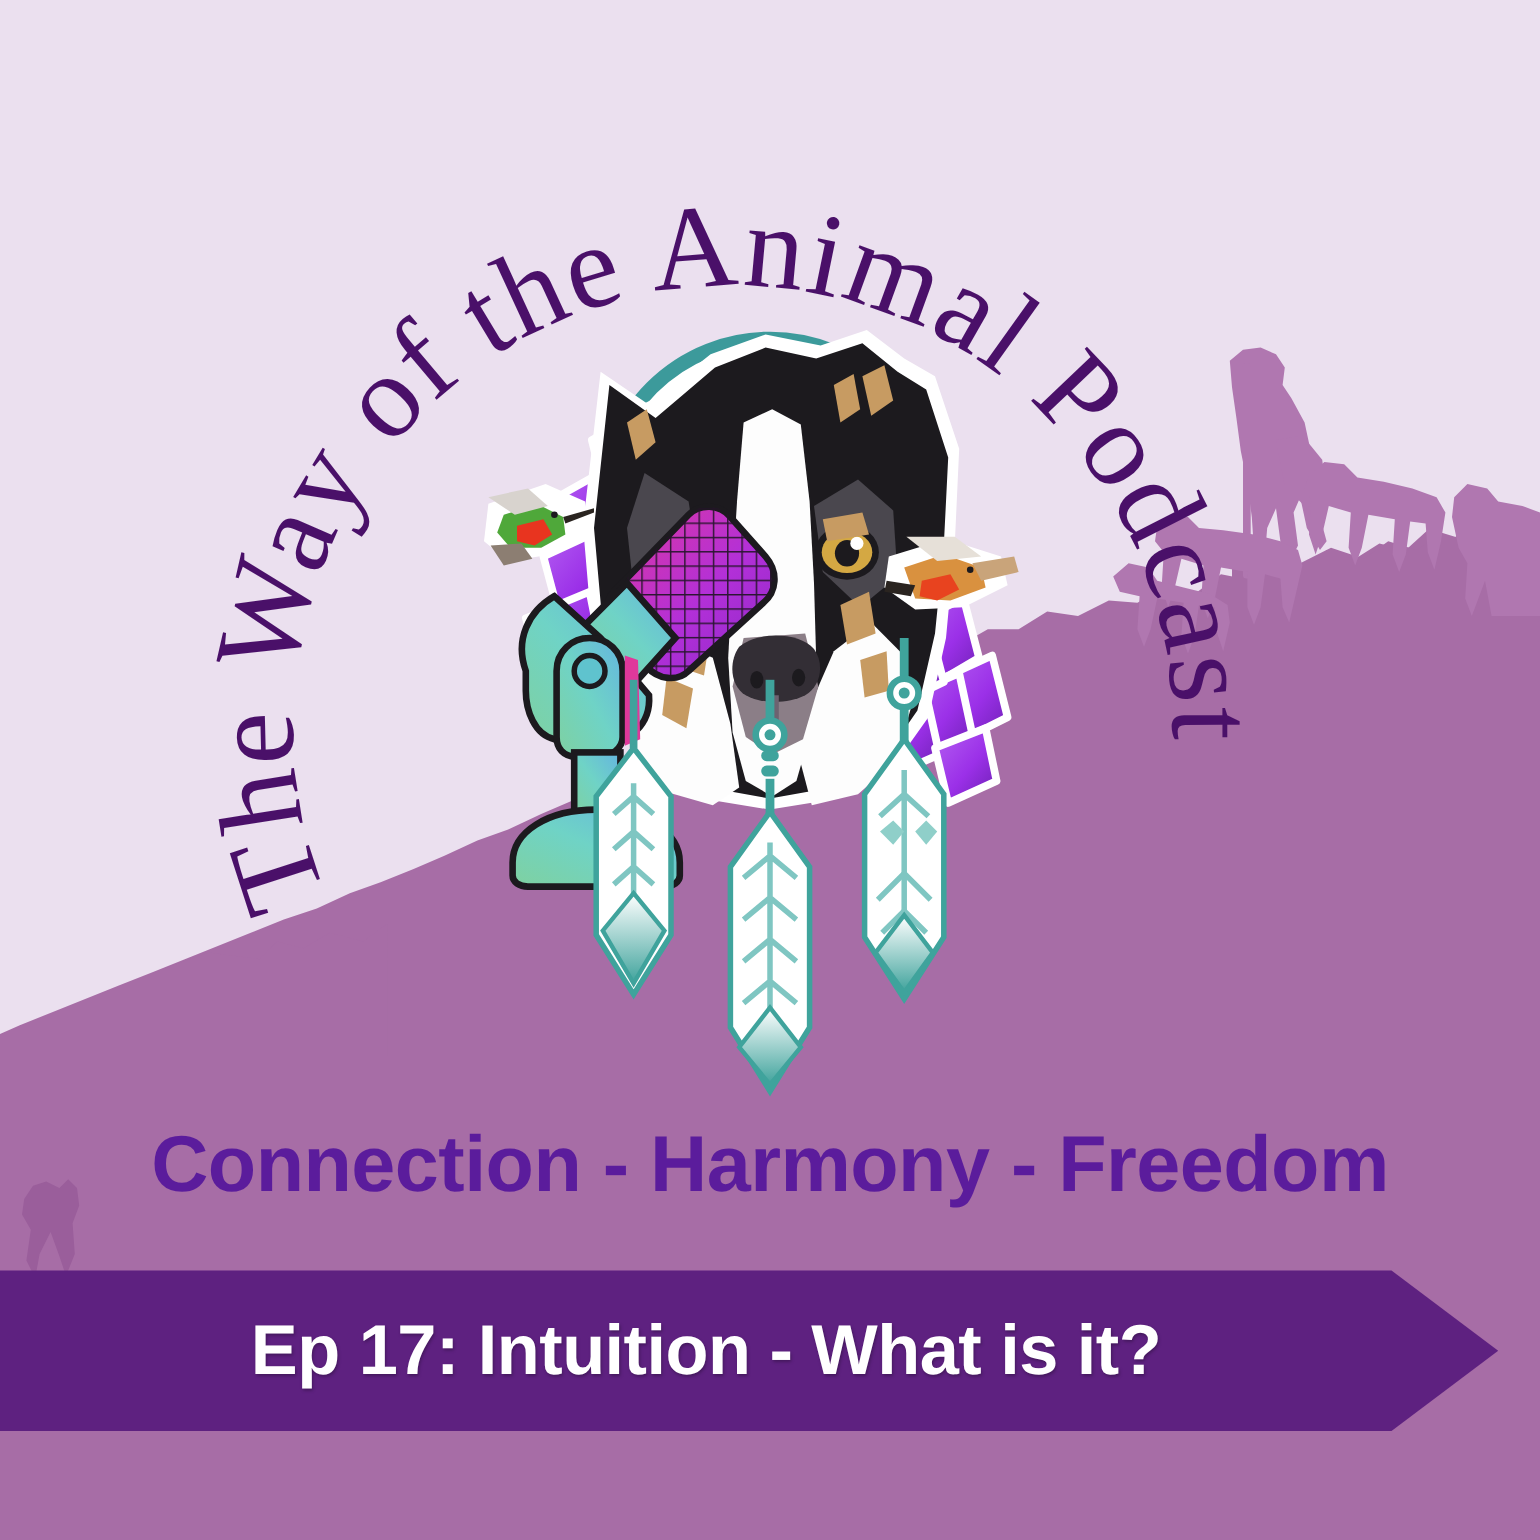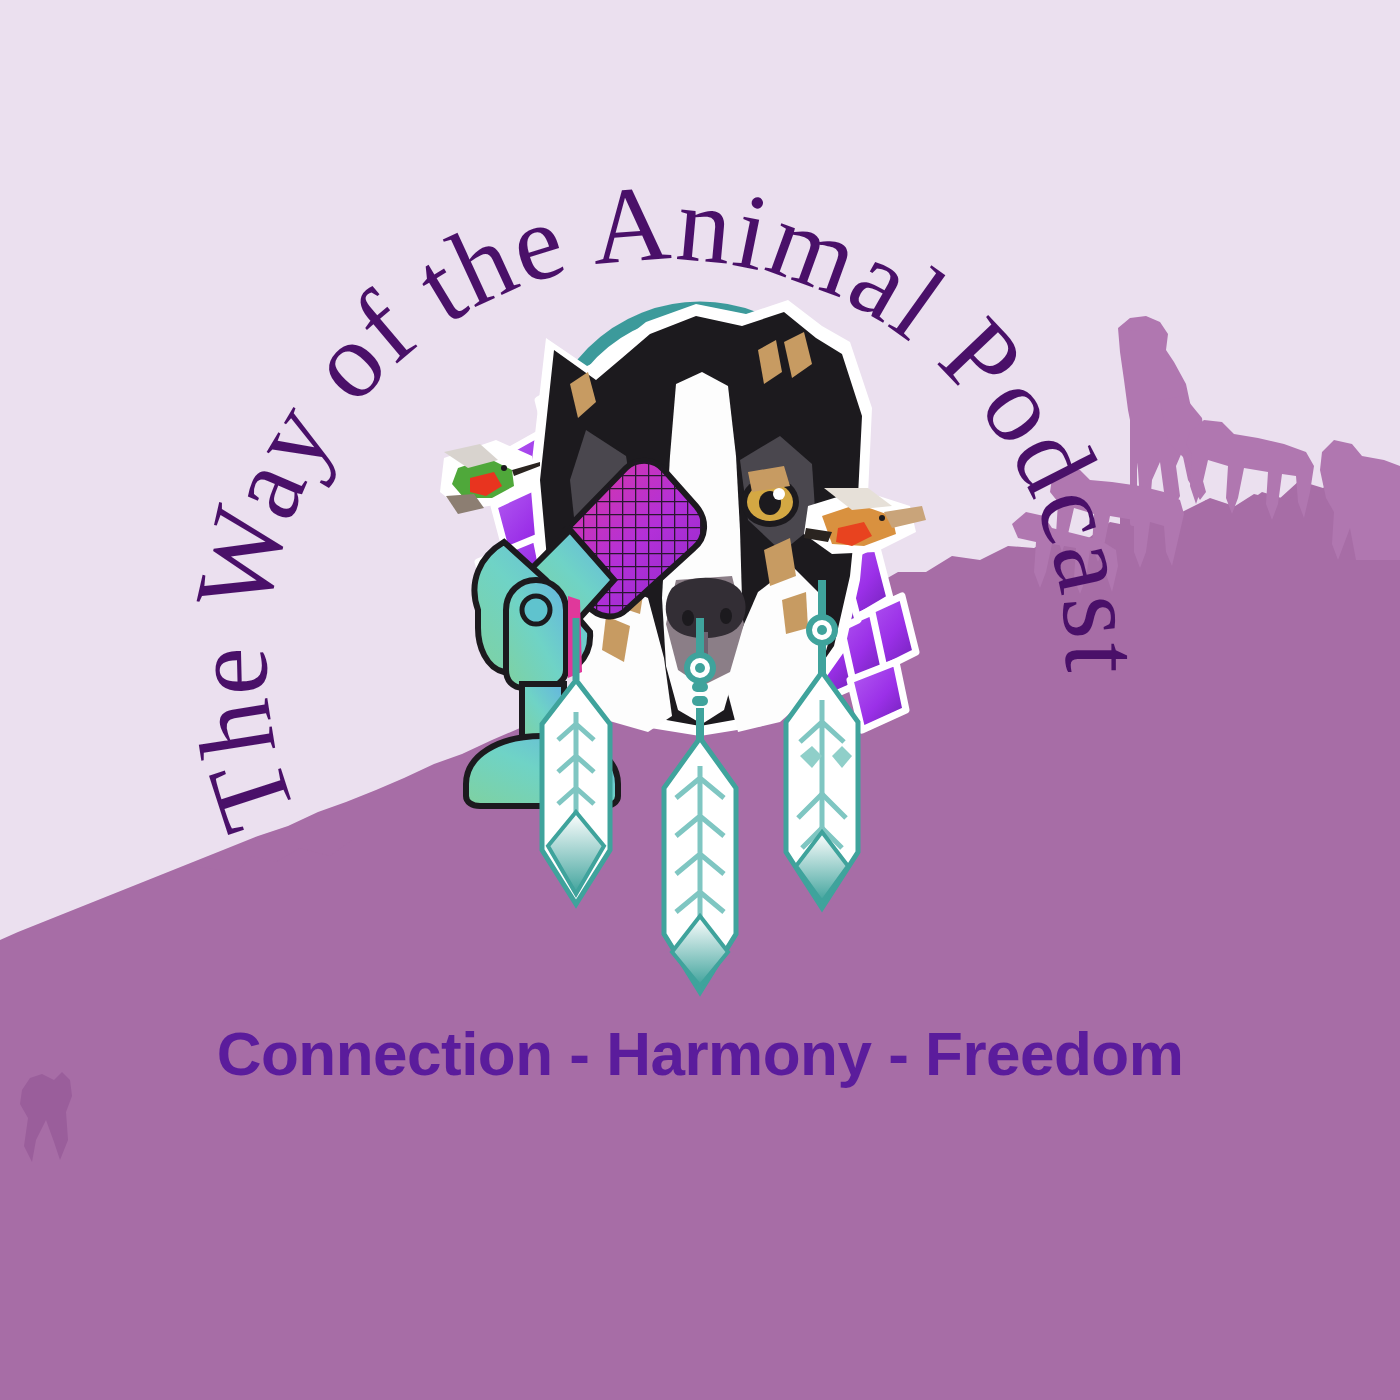--- a/index.html
+++ b/index.html
@@ -29,21 +29,21 @@
   .logo{position:absolute;left:440px;top:280px;width:520px;height:760px;}
   .logo-svg{width:520px;height:760px;display:block;}
 
   
   .tagline{
     position:absolute;
     left:0;right:0;
     top:1018px;
     text-align:center;
     font-family:"Liberation Sans", sans-serif;
-    font-size:62px;
+    font-size:72px;
     font-weight:bold;
     color:#5B1C9C;
     letter-spacing:-0.5px;
     white-space:nowrap;
   }
 
   
   .banner-wrap{position:absolute;left:0;top:1150px;width:1400px;height:165px;}
   .banner-svg{position:absolute;left:0;top:0;width:1400px;height:165px;}
   .banner-text{
@@ -345,14 +345,20 @@
         <path fill="#8FCFC9" d="M360,476 L372,466 L382,476 L372,488 Z"></path>
         <path fill="#8FCFC9" d="M392,476 L402,466 L412,476 L402,488 Z"></path>
         <path fill="none" stroke="#7FC6C2" stroke-width="5" d="M358,538 L382,514 L406,538 M362,568 L382,548 L402,568"></path>
         <path fill="url(#featherTip)" stroke="#3FA39C" stroke-width="4" d="M382,552 L408,586 L382,622 L356,586 Z"></path>
       </g>
     </svg>
   </div>
 
   <div class="tagline">Connection - Harmony - Freedom</div>
 
+  <div class="banner-wrap">
+    <svg class="banner-svg" viewBox="0 0 1400 165" xmlns="http://www.w3.org/2000/svg">
+      <path fill="#5E2180" d="M0,5 L1265,5 L1362,78 L1265,151 L0,151 Z"></path>
+    </svg>
+    <div class="banner-text">Ep 17: Intuition - What is it?</div>
+  </div>
 
 </div>
 
 </body></html>

